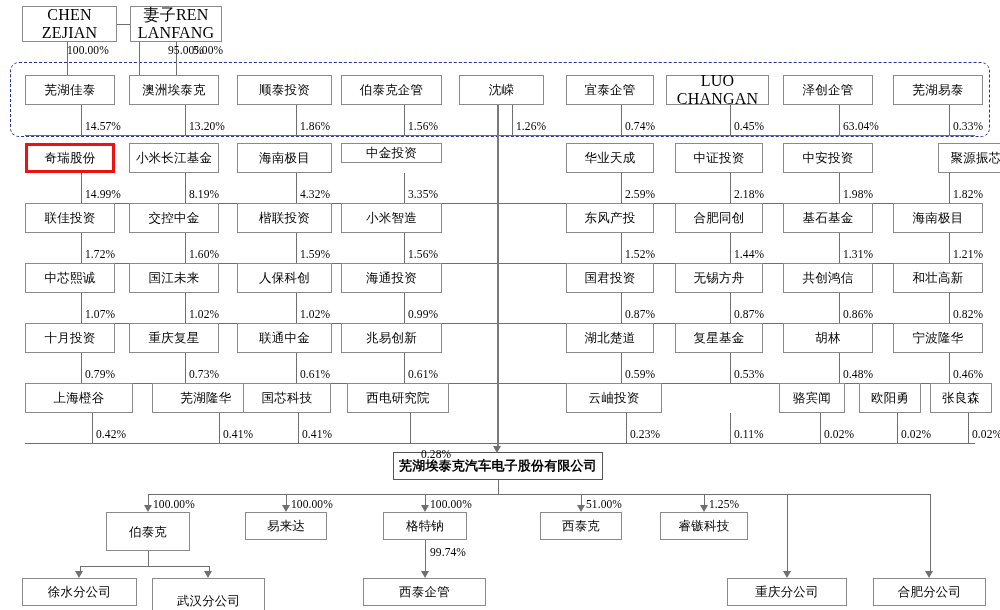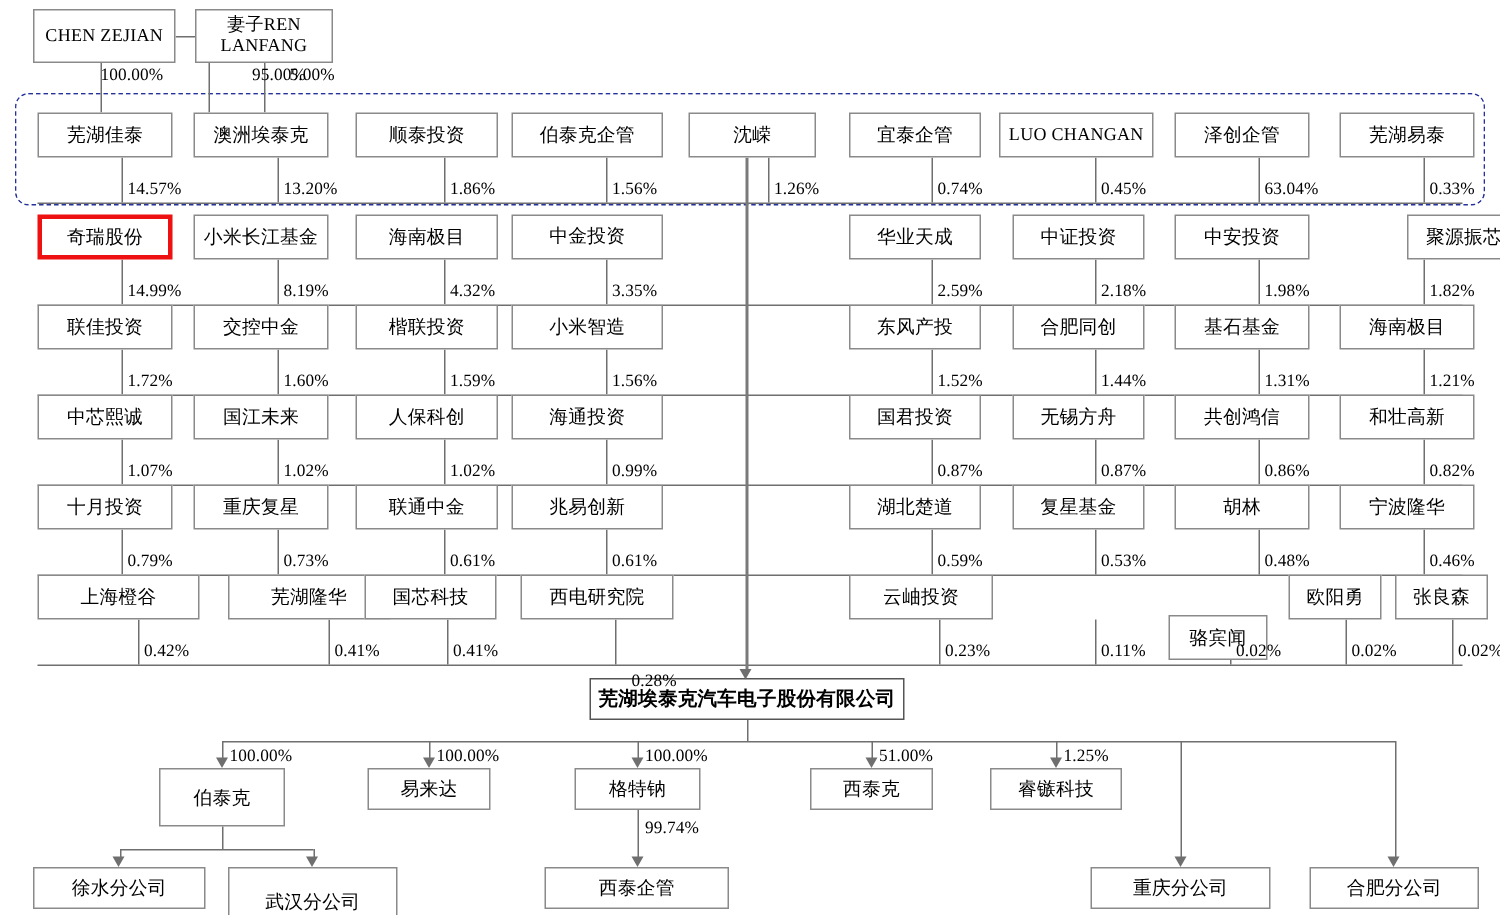--- a/index.html
+++ b/index.html
@@ -17,21 +17,21 @@
     border:1px solid #8a8a8a;
     background:#fff;
     display:flex;align-items:center;justify-content:center;
     text-align:center;
     font-size:12.5px;
     line-height:1.12;
     letter-spacing:.2px;
     z-index:4;
     padding:0 2px;
   }
-  .node.en{font-size:12px;line-height:1.15;}
+  .node.en{font-size:16px;line-height:1.15;}
   .node.main{
     font-weight:bold;font-size:13px;border:1px solid #555;
   }
   .node.hl{
     border:3px solid #ee1111;
     font-weight:normal;
     z-index:6;
   }
 
   
@@ -106,21 +106,21 @@
     <div class="ln h dark" style="left: 25px; top: 203px; width: 950px;"></div>
     <div class="node hl" style="left: 25px; top: 143px; width: 90px; height: 30px;">奇瑞股份</div>
     <div class="ln v dark" style="left: 81px; top: 173px; height: 30px;"></div>
     <div class="pct" style="left: 85px; top: 188px;">14.99%</div>
     <div class="node" style="left: 129px; top: 143px; width: 90px; height: 30px;">小米长江基金</div>
     <div class="ln v dark" style="left: 185px; top: 173px; height: 30px;"></div>
     <div class="pct" style="left: 189px; top: 188px;">8.19%</div>
     <div class="node" style="left: 237px; top: 143px; width: 95px; height: 30px;">海南极目</div>
     <div class="ln v dark" style="left: 296px; top: 173px; height: 30px;"></div>
     <div class="pct" style="left: 300px; top: 188px;">4.32%</div>
-    <div class="node" style="left: 341px; top: 143px; width: 101px; height: 30px; font-family: Liberation Mono, monospace;">中金投资</div>
+    <div class="node" style="left: 341px; top: 143px; width: 101px; height: 20px;">中金投资</div>
     <div class="ln v dark" style="left: 404px; top: 173px; height: 30px;"></div>
     <div class="pct" style="left: 408px; top: 188px;">3.35%</div>
     <div class="node" style="left: 566px; top: 143px; width: 88px; height: 30px;">华业天成</div>
     <div class="ln v dark" style="left: 621px; top: 173px; height: 30px;"></div>
     <div class="pct" style="left: 625px; top: 188px;">2.59%</div>
     <div class="node" style="left: 675px; top: 143px; width: 88px; height: 30px;">中证投资</div>
     <div class="ln v dark" style="left: 730px; top: 173px; height: 30px;"></div>
     <div class="pct" style="left: 734px; top: 188px;">2.18%</div>
     <div class="node" style="left: 783px; top: 143px; width: 90px; height: 30px;">中安投资</div>
     <div class="ln v dark" style="left: 839px; top: 173px; height: 30px;"></div>
@@ -214,21 +214,21 @@
     <div class="ln v dark" style="left: 298px; top: 413px; height: 30px;"></div>
     <div class="pct" style="left: 302px; top: 428px;">0.41%</div>
     <div class="node" style="left: 347px; top: 383px; width: 102px; height: 30px;">西电研究院</div>
     <div class="ln v dark" style="left: 410px; top: 413px; height: 30px;"></div>
     <div class="pct" style="left: 421px; top: 428px; margin-top: 20px;">0.28%</div>
     <div class="node" style="left: 566px; top: 383px; width: 96px; height: 30px;">云岫投资</div>
     <div class="ln v dark" style="left: 626px; top: 413px; height: 30px;"></div>
     <div class="pct" style="left: 630px; top: 428px;">0.23%</div>
     <div class="ln v dark" style="left: 730px; top: 413px; height: 30px;"></div>
     <div class="pct" style="left: 734px; top: 428px;">0.11%</div>
-    <div class="node" style="left: 779px; top: 383px; width: 66px; height: 30px; margin-top: 27px;">骆宾闻</div>
+    <div class="node" style="left: 779px; top: 383px; width: 66px; height: 30px;">骆宾闻</div>
     <div class="ln v dark" style="left: 820px; top: 413px; height: 30px;"></div>
     <div class="pct" style="left: 824px; top: 428px;">0.02%</div>
     <div class="node" style="left: 859px; top: 383px; width: 62px; height: 30px;">欧阳勇</div>
     <div class="ln v dark" style="left: 897px; top: 413px; height: 30px;"></div>
     <div class="pct" style="left: 901px; top: 428px;">0.02%</div>
     <div class="node" style="left: 930px; top: 383px; width: 62px; height: 30px;">张良森</div>
     <div class="ln v dark" style="left: 968px; top: 413px; height: 30px;"></div>
     <div class="pct" style="left: 972px; top: 428px;">0.02%</div>
     <div class="ln v dark" style="left: 67px; top: 42px; height: 33px;"></div>
     <div class="ln h dark" style="left: 117px; top: 24px; width: 22px;"></div>

